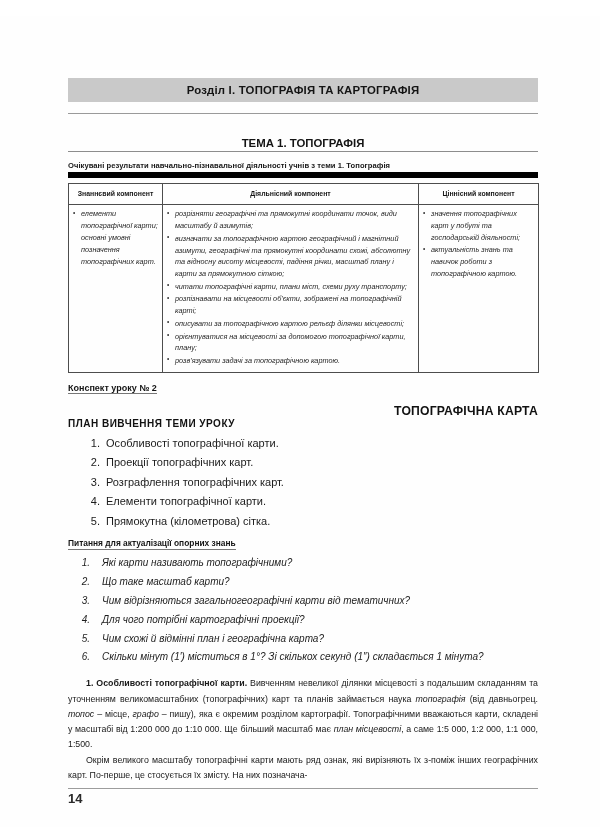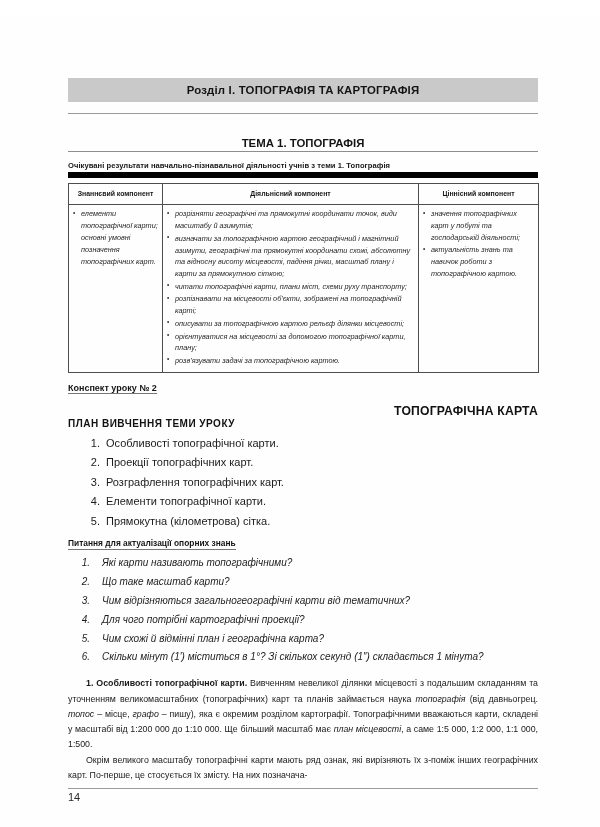--- a/index.html
+++ b/index.html
@@ -233,22 +233,23 @@
     position: absolute;
     left: 68px;
     top: 772px;
     width: 470px;
     border-top: 1px solid #9c9c9c;
   }
   .folio {
     position: absolute;
     left: 68px;
     top: 775px;
-    font-size: 11px;
+    font-size: 13px;
     color: #2a2a2a;
+    font-weight: bold;
   }
 </style>
 </head>
 <body>
 
 <div class="page">
 
   <div class="content">
 
     <div class="banner">

